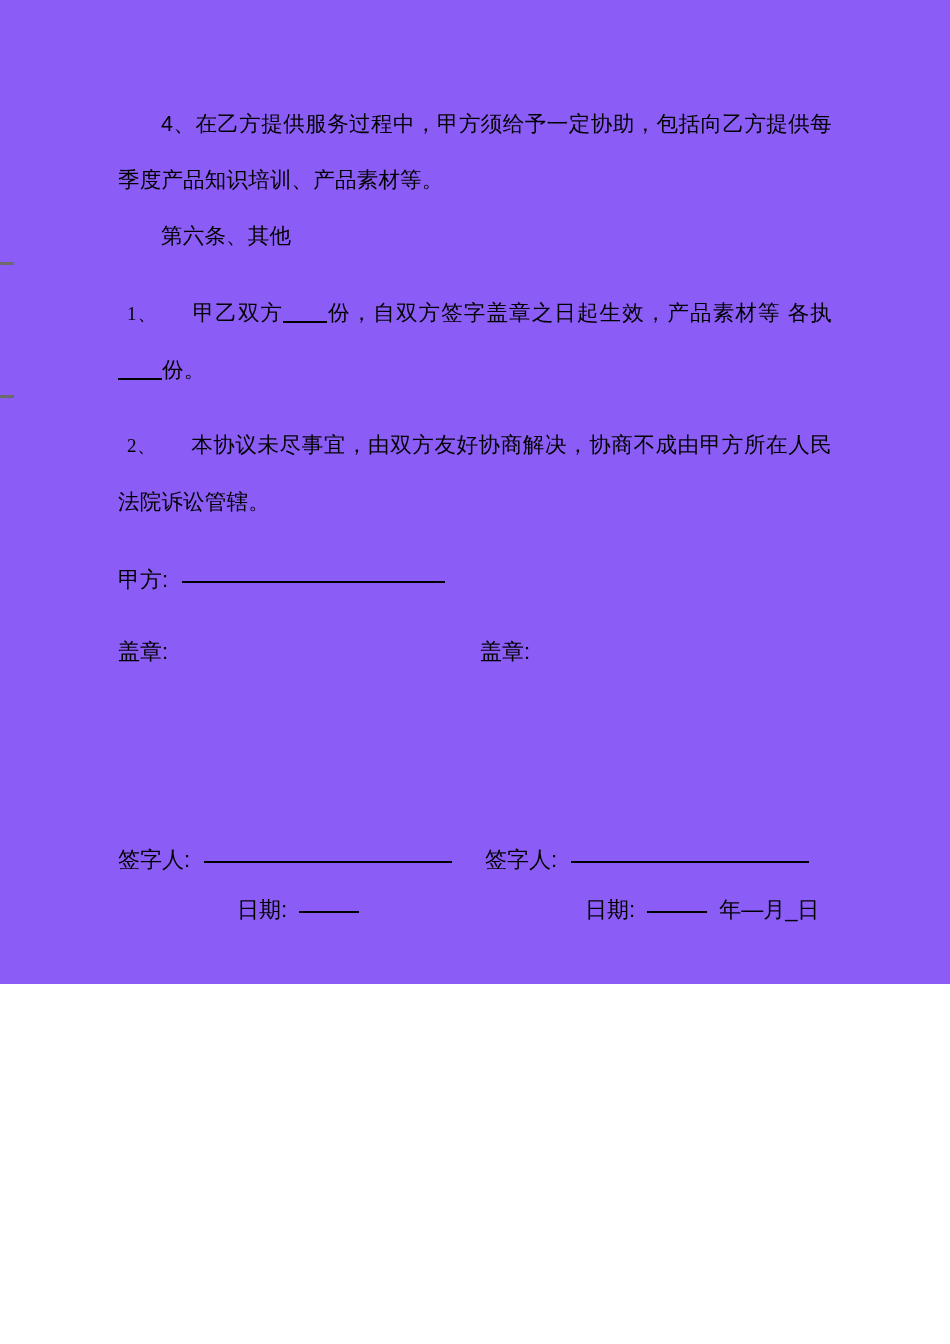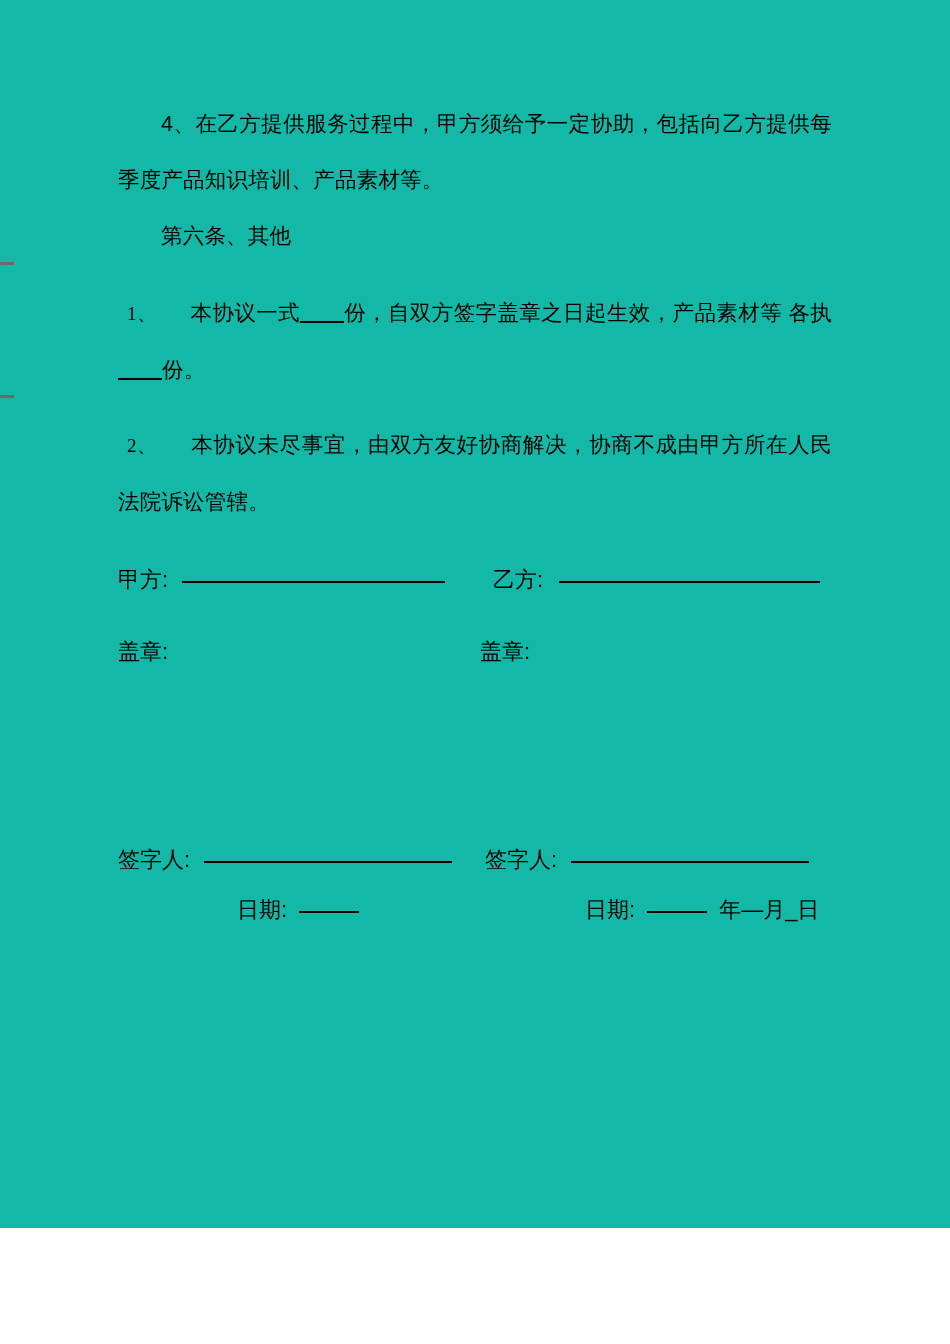--- a/index.html
+++ b/index.html
@@ -7,22 +7,22 @@
     padding: 0;
     background: #ffffff;
   }
   body {
     font-family: "Liberation Sans", "DejaVu Sans", sans-serif;
     color: #000000;
   }
   .page {
     position: relative;
     width: 950px;
-    height: 1228px;
-    background: #14b8a6;
+    height: 984px;
+    background: #8b5cf6;
     overflow: hidden;
   }
 
   
   .edge-mark {
     position: absolute;
     left: 0;
     width: 14px;
     height: 3px;
     background: #6b6b6b;
@@ -142,32 +142,31 @@
 
     <div class="blk-p1">
       <p class="para indent">4、在乙方提供服务过程中，甲方须给予一定协助，包括向乙方提供每季度产品知识培训、产品素材等。</p>
     </div>
 
     <div class="blk-h6">
       <p class="para indent">第六条、其他</p>
     </div>
 
     <div class="blk-p2">
-      <p class="para"><span class="gap-small"></span><span class="item-num">1、</span><span class="gap-wide"></span><span>本协议一式</span><span class="fill fill-w1"></span><span>份，自双方签字盖章之日起生效，产品素材等 各执</span><span class="fill fill-w1"></span><span>份。</span></p>
+      <p class="para"><span class="gap-small"></span><span class="item-num">1、</span><span class="gap-wide"></span><span>甲乙双方</span><span class="fill fill-w1"></span><span>份，自双方签字盖章之日起生效，产品素材等 各执</span><span class="fill fill-w1"></span><span>份。</span></p>
     </div>
 
     <div class="blk-p3">
       <p class="para"><span class="gap-small"></span><span class="item-num">2、</span><span class="gap-wide"></span><span>本协议未尽事宜，由双方友好协商解决，协商不成由甲方所在人民法院诉讼管辖。</span></p>
     </div>
 
   </div>
 
   <div class="sigrow sig-parties">
     <div class="sig-cell cell-jiafang"><span class="sig-label">甲方:</span><span class="rule rule-jiafang"></span></div>
-    <div class="sig-cell cell-yifang"><span class="sig-label">乙方:</span><span class="rule rule-yifang"></span></div>
   </div>
 
   <div class="sigrow sig-seals">
     <div class="sig-cell cell-seal-a">盖章:</div>
     <div class="sig-cell cell-seal-b">盖章:</div>
   </div>
 
   <div class="sigrow sig-signers">
     <div class="sig-cell cell-signer-a"><span class="sig-label">签字人:</span><span class="rule rule-signer-a"></span></div>
     <div class="sig-cell cell-signer-b"><span class="sig-label">签字人:</span><span class="rule rule-signer-b"></span></div>

